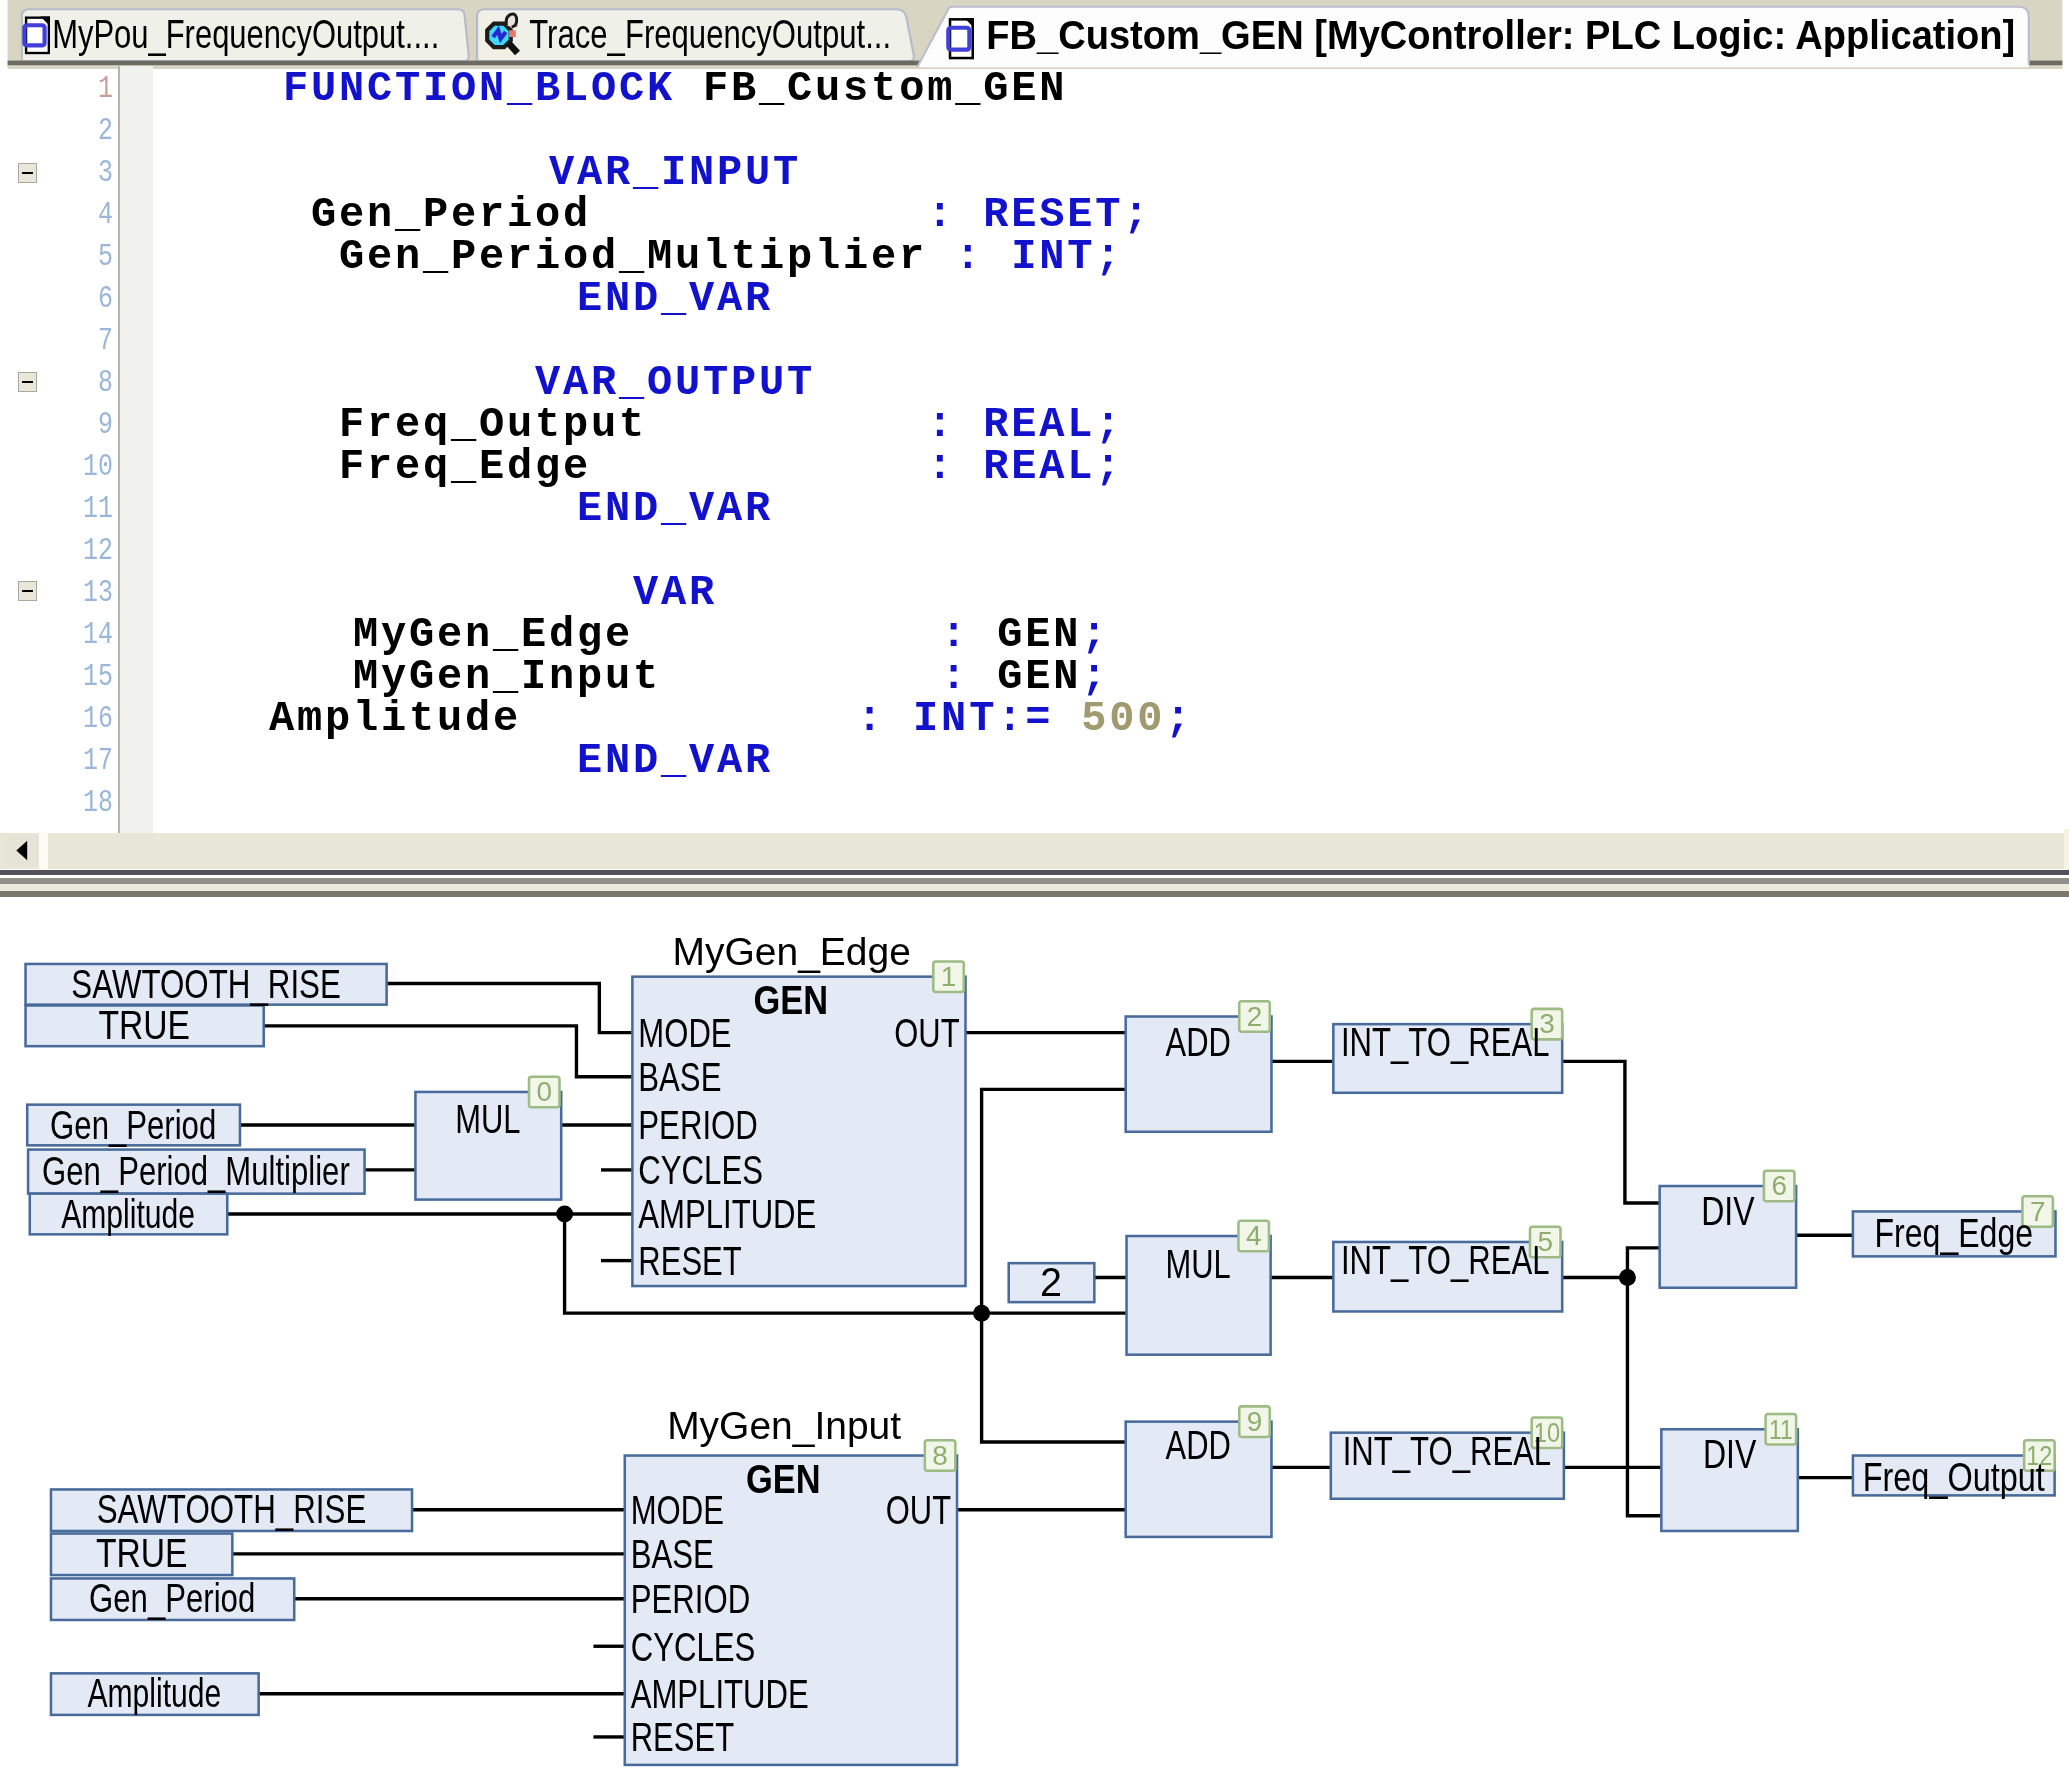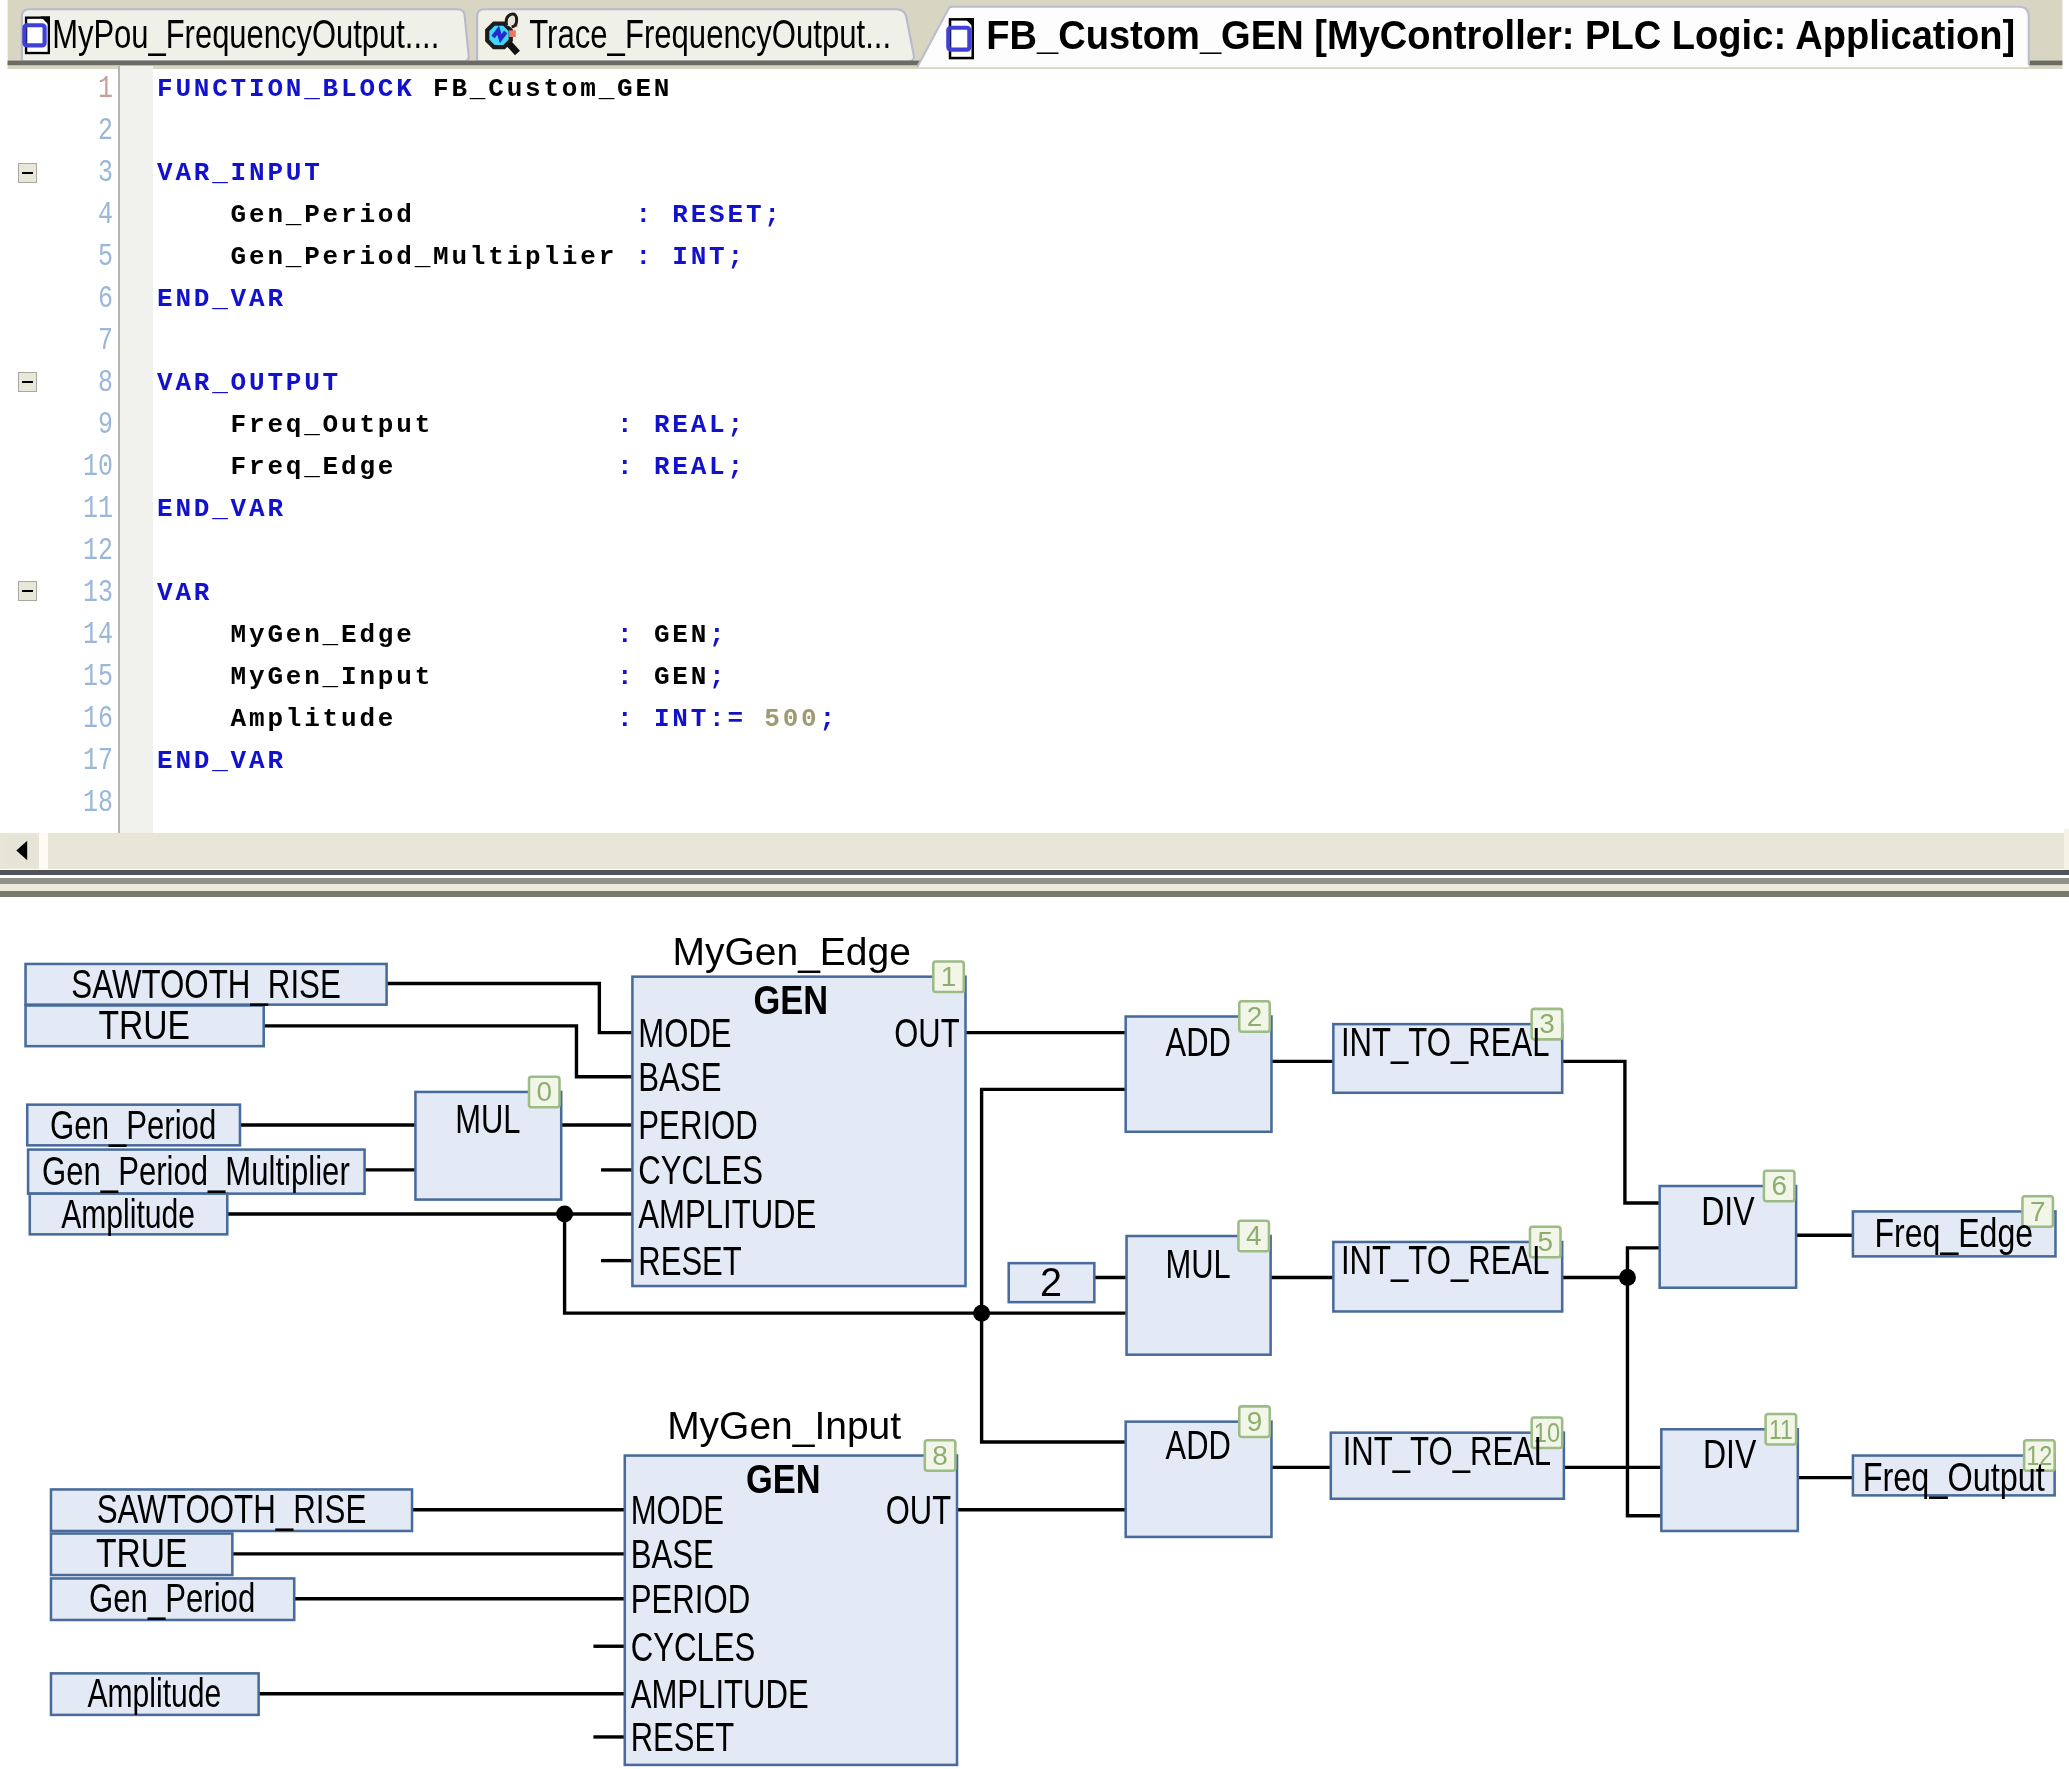--- a/index.html
+++ b/index.html
@@ -10,21 +10,21 @@
   #tabbar{left:0;top:0;width:2070px;height:69px;}
   
   #gutterline{left:118px;top:66px;width:1.7px;height:767px;background:#b5b5b0;}
   #gutterstrip{left:120px;top:66px;width:33px;height:767px;background:#f1f1ee;}
   .fold{left:18px;width:18.6px;height:19.5px;background:#e9e7da;border:0.8px solid #a8a89c;box-sizing:border-box;}
   .fold:before{content:"";position:absolute;left:3.4px;top:7.6px;width:10.2px;height:2.5px;background:#000;}
   #linenos{left:0;top:68px;width:113px;margin:0;font-family:"Liberation Mono",monospace;
            font-size:32px;line-height:42px;color:#9ab7d9;text-align:right;
            transform:scaleX(0.78);transform-origin:113px 0;}
   #code{left:157px;top:68px;margin:0;font-family:"Liberation Mono",monospace;
-        font-weight:bold;font-size:26px;letter-spacing:2.8px;line-height:42px;color:#000;}
+        font-weight:bold;font-size:42px;letter-spacing:2.8px;line-height:42px;color:#000;text-align:center;}
   .kw{color:#1212cc;}
   .num{color:#a09a6e;margin-top:18px;}
   .ln1{color:#c79f98;}
   
   #sbar{left:0;top:833px;width:2070px;height:36px;background:#e8e6d7;}
   #sbtn{left:6.8px;top:835px;width:32px;height:31px;background:#e6e4d6;}
   #sbtn svg{display:block;}
   #sgap{left:39px;top:833px;width:9.3px;height:36px;background:#fcfbf4;}
   #sp1{left:0;top:870px;width:2070px;height:5.1px;background:#52525a;}
   #sp2{left:0;top:875px;width:2070px;height:3.4px;background:#ffffff;}

